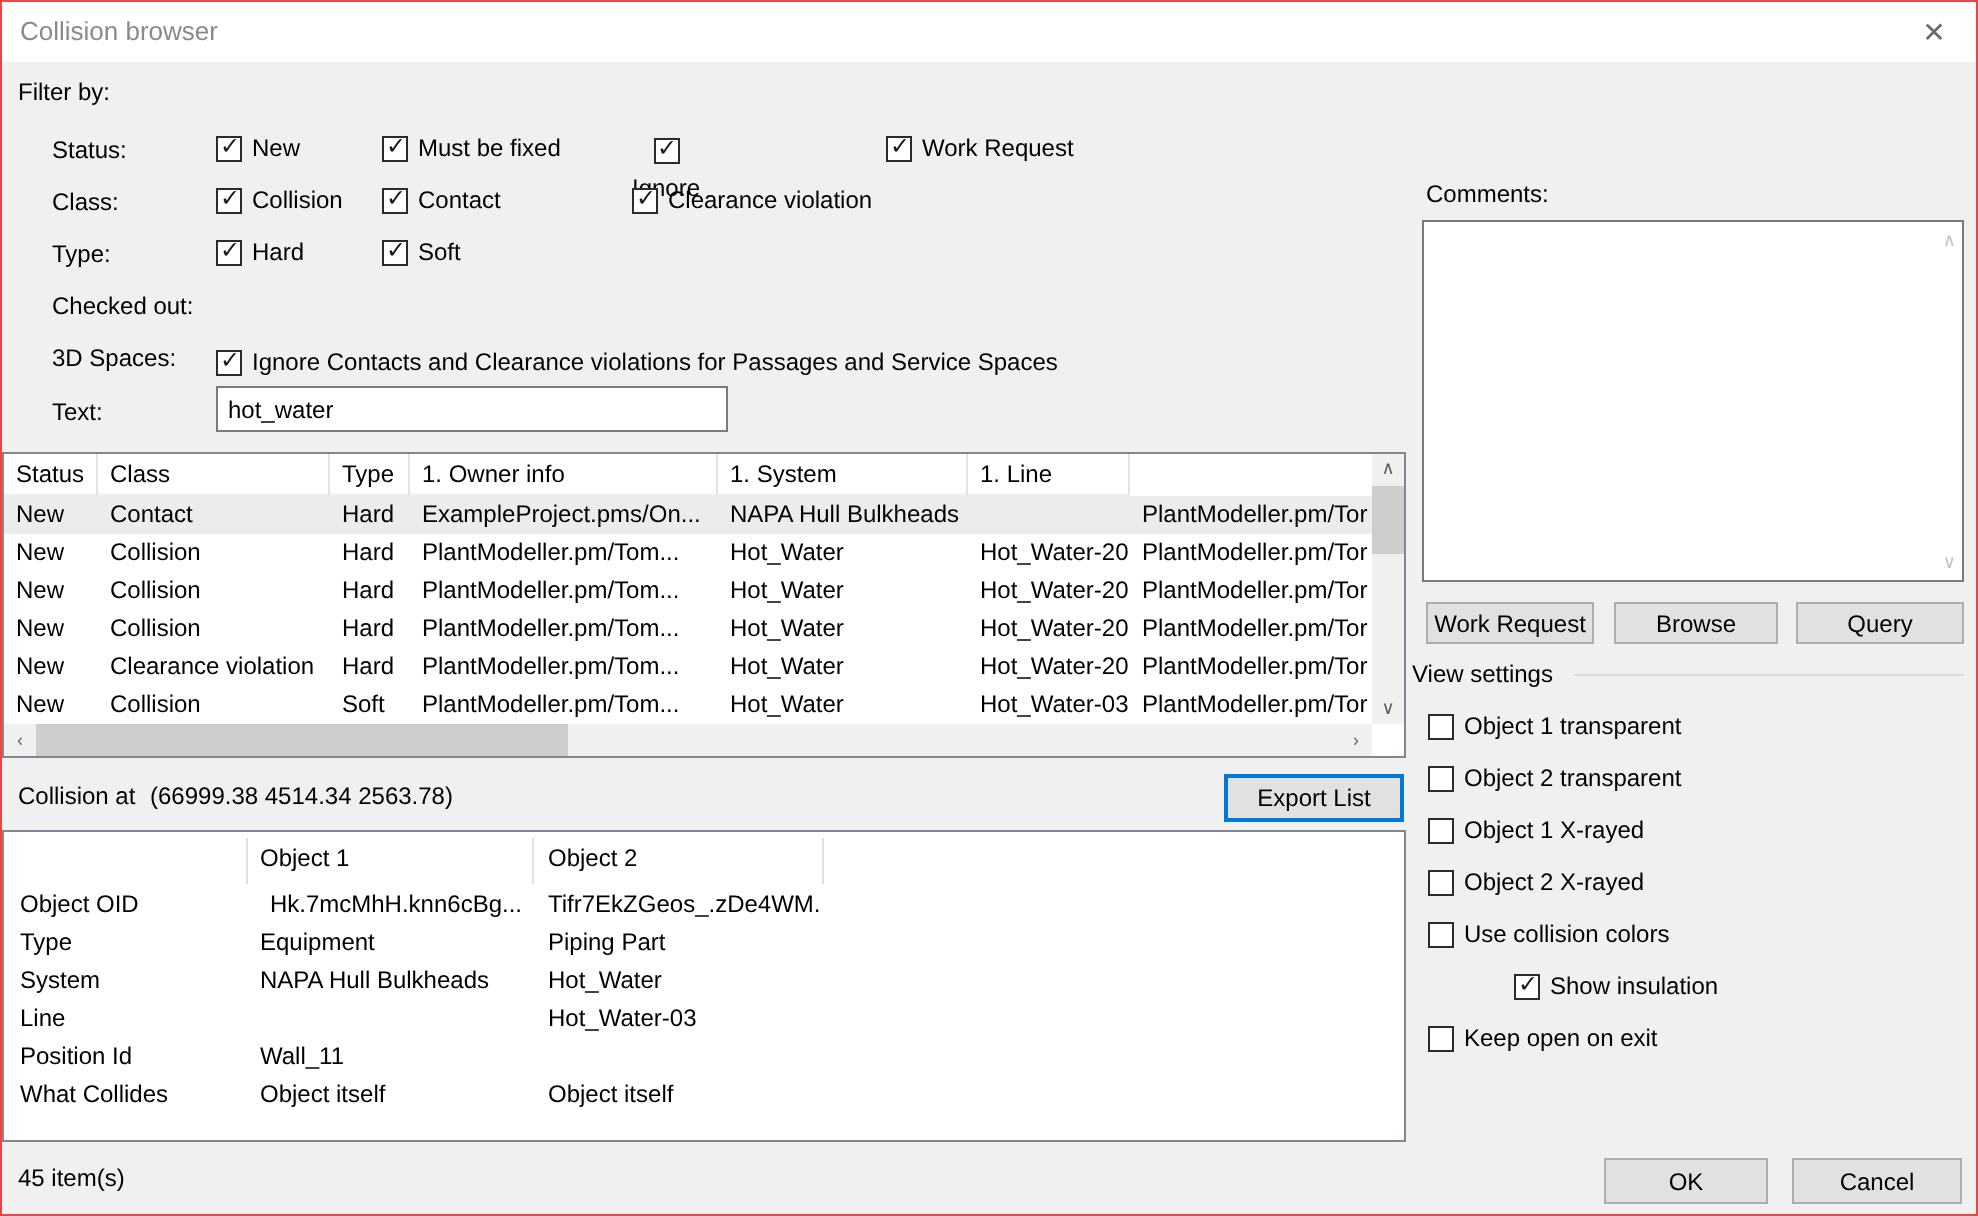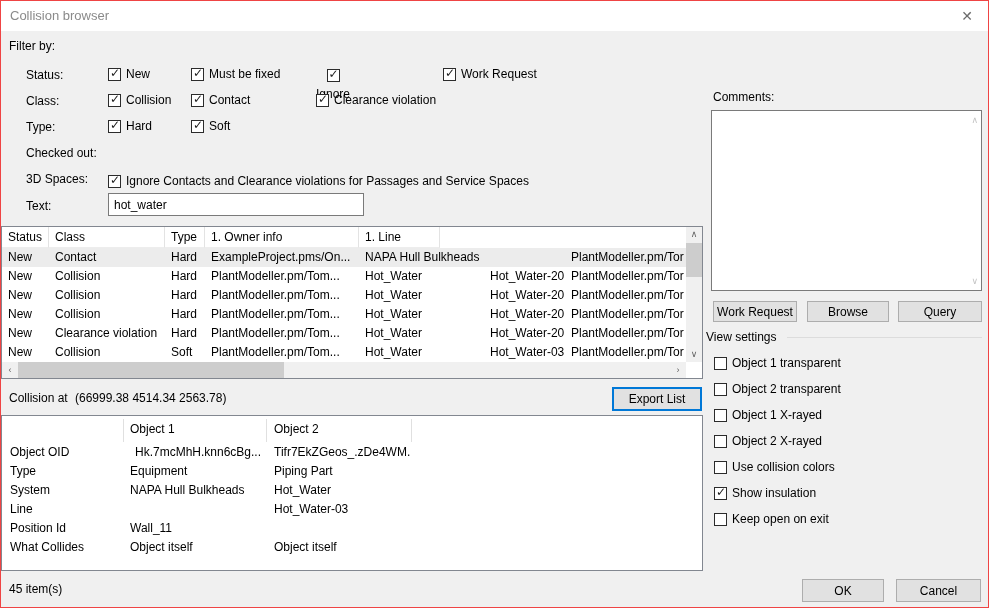--- a/index.html
+++ b/index.html
@@ -124,20 +124,21 @@
   <span class="lbl" style="left:25px; top:198px;">Text:</span>
   <input class="textinput" type="text" value="hot_water" style="">
 
   <div class="table">
     <div class="tbody-wrap">
       <div class="thead">
         <div class="th c0">Status</div>
         <div class="th c1">Class</div>
         <div class="th c2">Type</div>
         <div class="th c3">1. Owner info</div>
+        <div class="th c4">1. System</div>
         <div class="th c5">1. Line</div>
       </div>
 
       <div class="tr selected">
         <div class="td c0">New</div>
         <div class="td c1">Contact</div>
         <div class="td c2">Hard</div>
         <div class="td c3">ExampleProject.pms/On...</div>
         <div class="td c4">NAPA Hull Bulkheads</div>
         <div class="td c5"></div>
@@ -272,21 +273,21 @@
     <span>Object 1 X-rayed</span>
   </span>
   <span class="cb-item" style="left:713px; top:432px;">
     <span class="cb"></span>
     <span>Object 2 X-rayed</span>
   </span>
   <span class="cb-item" style="left:713px; top:458px;">
     <span class="cb"></span>
     <span>Use collision colors</span>
   </span>
-  <span class="cb-item" style="left:713px; top:484px;">
+  <span class="cb-item" style="left:756px; top:484px;">
     <span class="cb checked"></span>
     <span>Show insulation</span>
   </span>
   <span class="cb-item" style="left:713px; top:510px;">
     <span class="cb"></span>
     <span>Keep open on exit</span>
   </span>
 
   <span class="lbl" style="left:8px; top:581px;text-align:center;">45 item(s)</span>
   <button class="btn" style="left:801px; top:578px; width:82px; height:23px;">OK</button>

